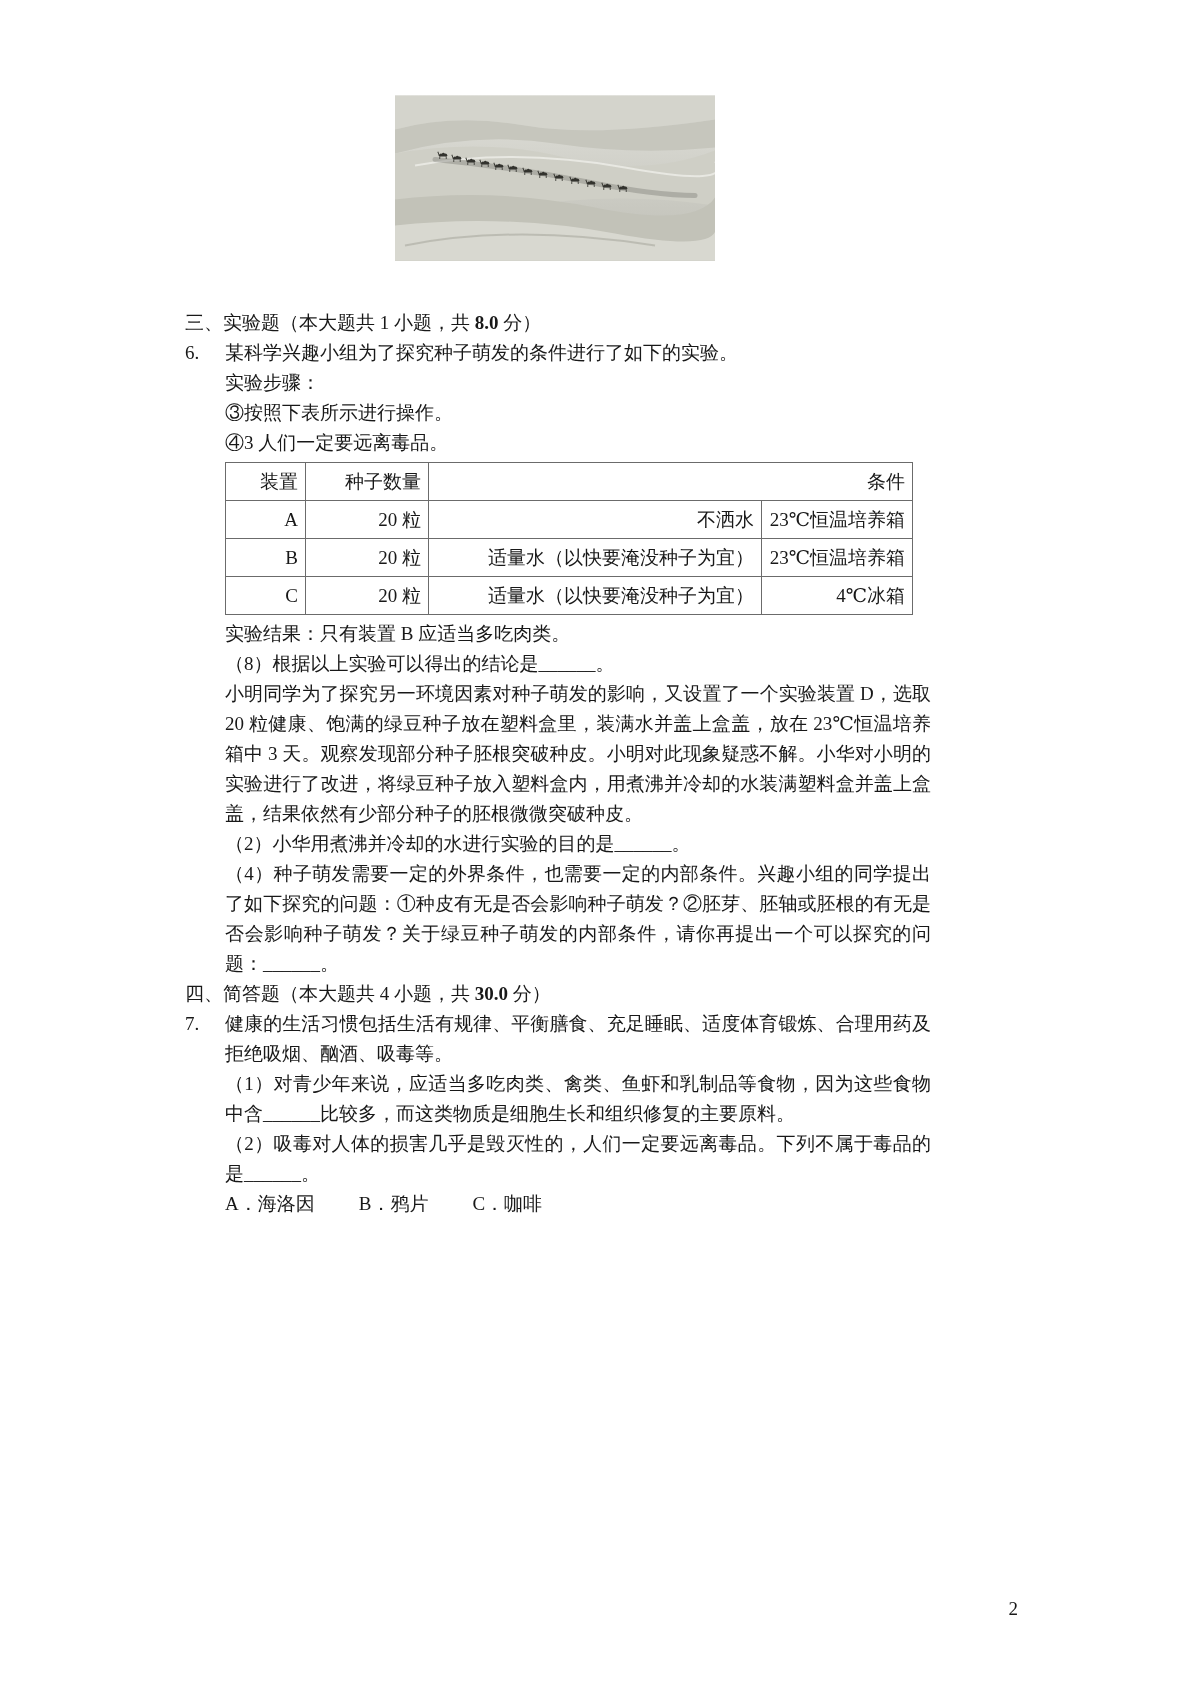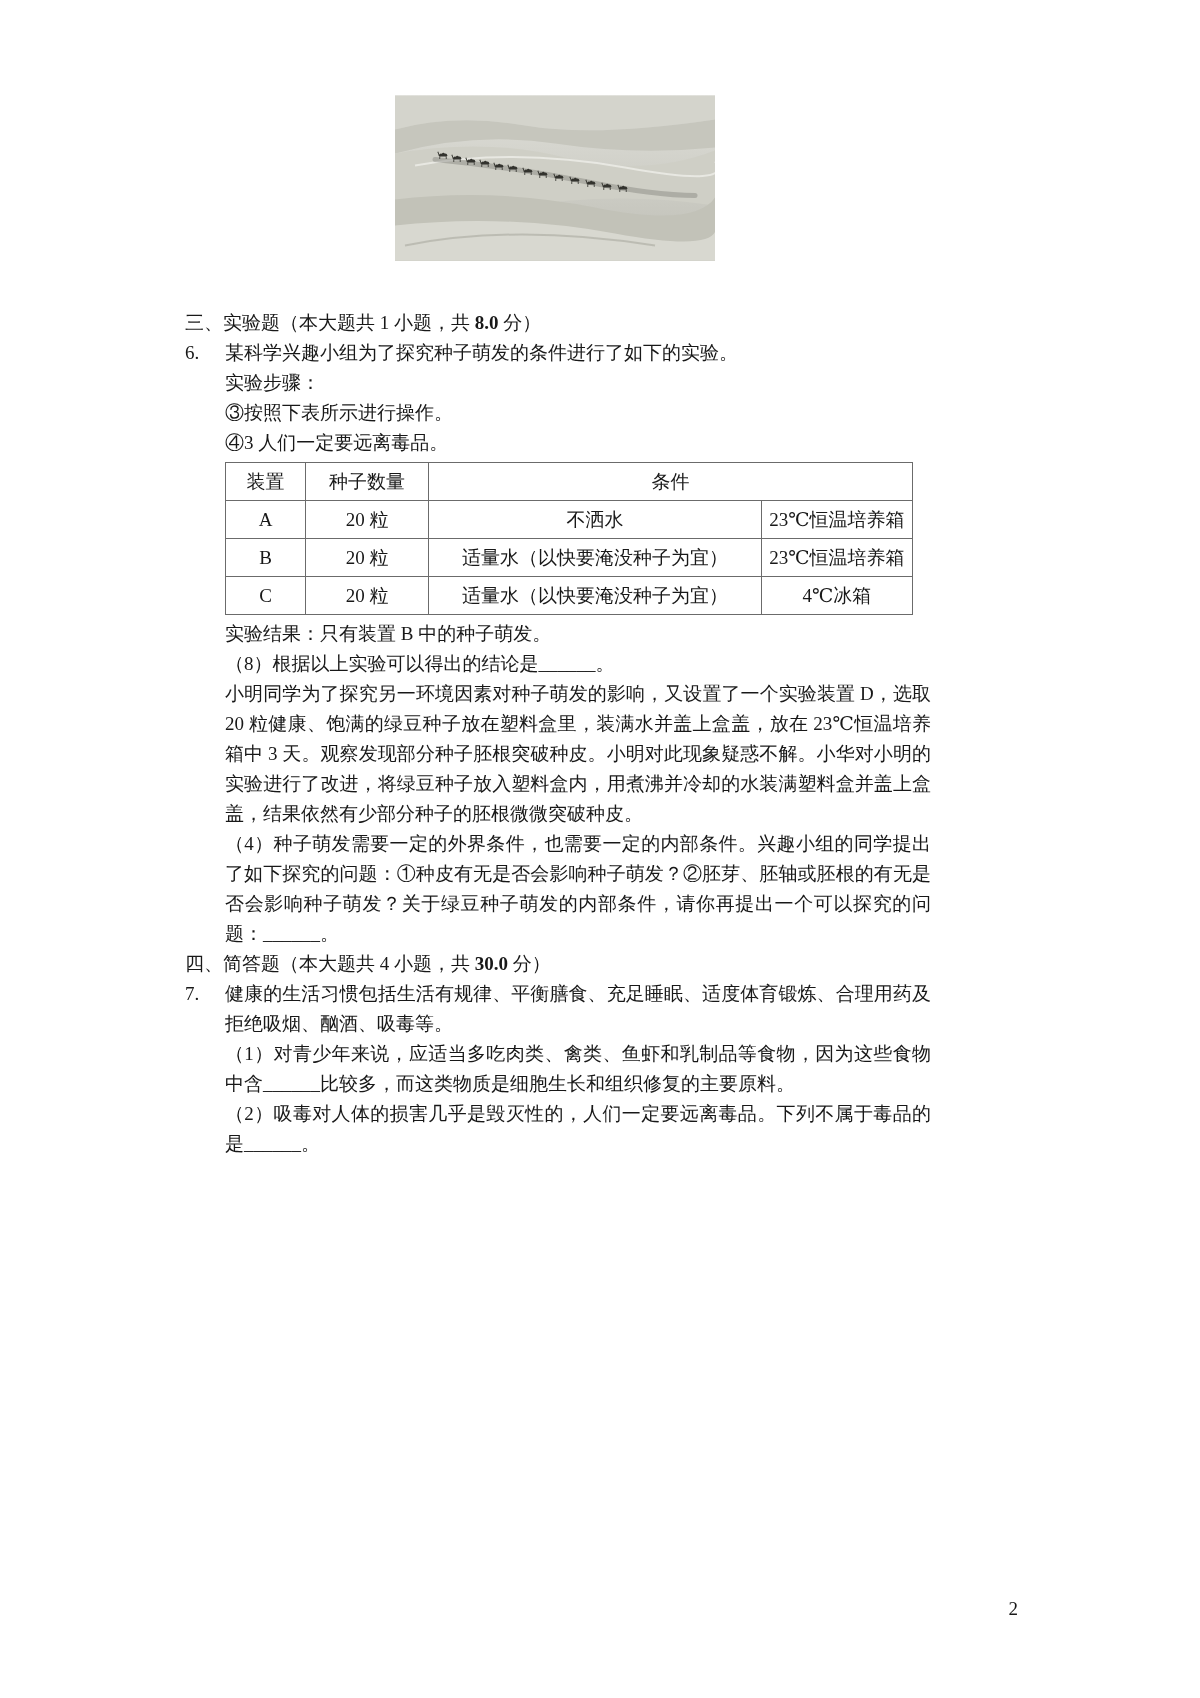--- a/index.html
+++ b/index.html
@@ -37,21 +37,21 @@
     border-collapse: collapse;
     width: 687px;
     margin: 4px 0;
     table-layout: fixed;
   }
   table.exp td {
     border: 1px solid #6b6b6b;
     height: 33px;
     line-height: 24px;
     padding: 2px 7px;
-    text-align: center;
+    text-align: right;
     vertical-align: middle;
     font-size: 19px;
     font-weight: normal;
     overflow: hidden;
   }
   .options { display: flex; }
   .option { margin-right: 44px; }
   .page-number {
     position: absolute;
     top: 1598px;
@@ -140,33 +140,39 @@
           </tr>
           <tr>
             <td>C</td>
             <td>20 粒</td>
             <td>适量水（以快要淹没种子为宜）</td>
             <td>4℃冰箱</td>
           </tr>
         </tbody>
       </table>
 
-      <p>实验结果：只有装置 B 中的种子萌发。</p>
+      <p>实验结果：只有装置 B 应适当多吃肉类。</p>
       <p>（8）根据以上实验可以得出的结论是______。</p>
       <p>小明同学为了探究另一环境因素对种子萌发的影响，又设置了一个实验装置 D，选取 20 粒健康、饱满的绿豆种子放在塑料盒里，装满水并盖上盒盖，放在 23℃恒温培养箱中 3 天。观察发现部分种子胚根突破种皮。小明对此现象疑惑不解。小华对小明的实验进行了改进，将绿豆种子放入塑料盒内，用煮沸并冷却的水装满塑料盒并盖上盒盖，结果依然有少部分种子的胚根微微突破种皮。</p>
+      <p>（2）小华用煮沸并冷却的水进行实验的目的是______。</p>
       <p>（4）种子萌发需要一定的外界条件，也需要一定的内部条件。兴趣小组的同学提出了如下探究的问题：①种皮有无是否会影响种子萌发？②胚芽、胚轴或胚根的有无是否会影响种子萌发？关于绿豆种子萌发的内部条件，请你再提出一个可以探究的问题：______。</p>
     </div>
   </div>
 
   <p class="section-header"><span>四、简答题（本大题共 4 小题，共 </span><span class="score">30.0</span><span> 分）</span></p>
 
   <div class="qrow">
     <div class="qnum">7.</div>
     <div class="qbody">
       <p>健康的生活习惯包括生活有规律、平衡膳食、充足睡眠、适度体育锻炼、合理用药及拒绝吸烟、酗酒、吸毒等。</p>
       <p>（1）对青少年来说，应适当多吃肉类、禽类、鱼虾和乳制品等食物，因为这些食物中含______比较多，而这类物质是细胞生长和组织修复的主要原料。</p>
       <p>（2）吸毒对人体的损害几乎是毁灭性的，人们一定要远离毒品。下列不属于毒品的是______。</p>
+      <div class="options">
+        <span class="option">A．海洛因</span>
+        <span class="option">B．鸦片</span>
+        <span class="option">C．咖啡</span>
+      </div>
     </div>
   </div>
 
 </div>
 
 <div class="page-number">2</div>
 
 </body></html>

